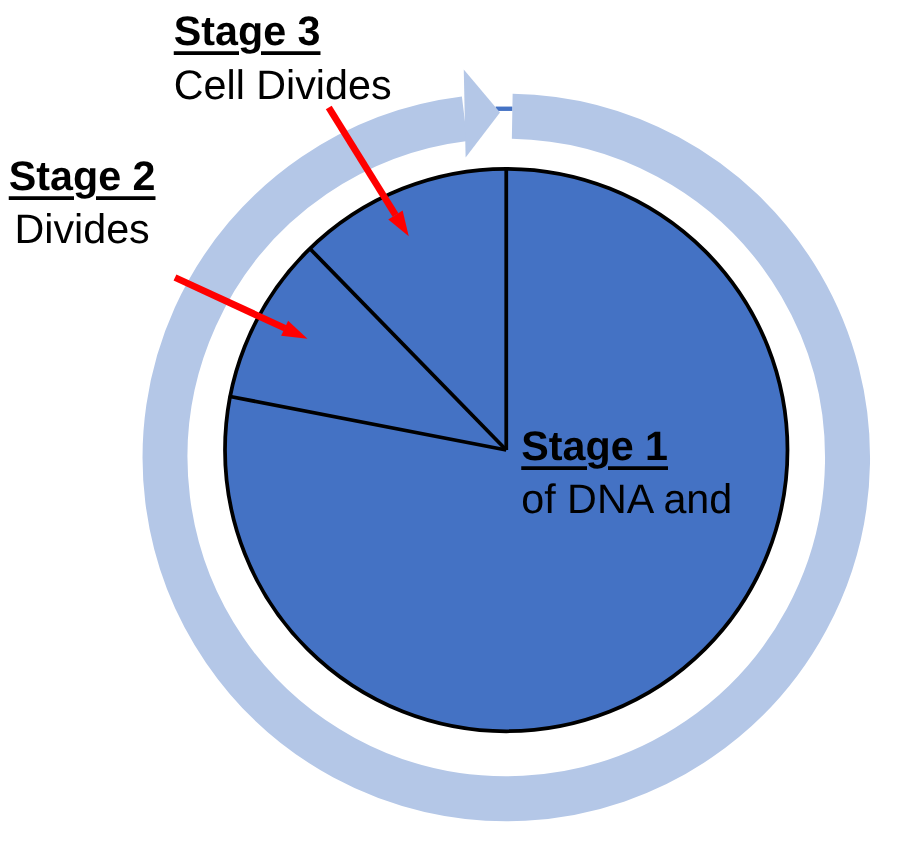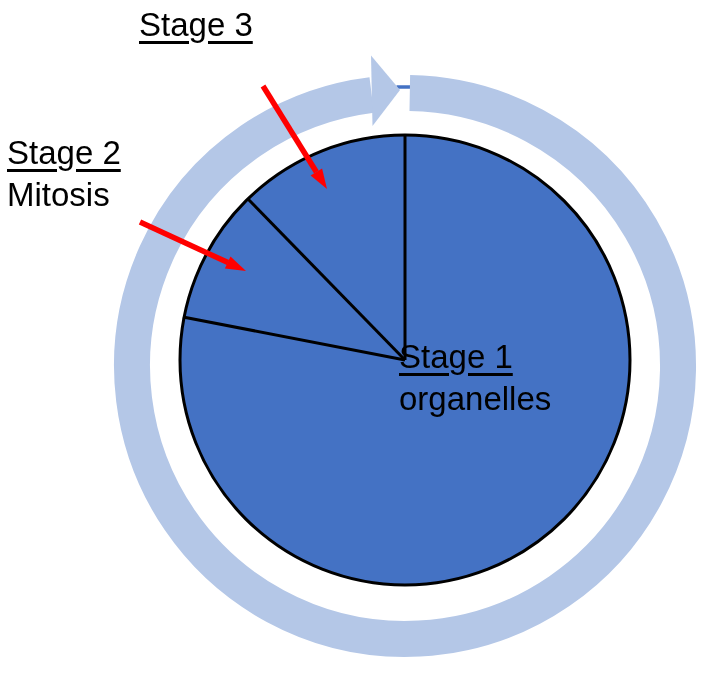--- a/index.html
+++ b/index.html
@@ -26,24 +26,25 @@
     position: absolute;
     color: #000000;
     font-size: 33px;
     line-height: 42px;
     white-space: nowrap;
   }
   .stage-label .stage-title {
     text-decoration: underline;
     text-decoration-thickness: 2.5px;
     text-underline-offset: 5px;
+    font-weight: bold;
   }
   #label-stage3 { left: 139px; top: 3px;  line-height: 43px; }
-  #label-stage2 { left: 7px;   top: 132px; }
-  #label-stage1 { left: 399px; top: 336px; }
+  #label-stage2 { left: 7px;   top: 120px; text-align: center; }
+  #label-stage1 { left: 417px; top: 336px; }
 </style>
 </head>
 <body>
 
 <div class="canvas">
 
   <svg class="diagram-svg" viewBox="0 0 720 684">
 
     <line x1="396.5" y1="87" x2="410" y2="87" stroke="#4472C4" stroke-width="3.5"></line>
 
@@ -63,25 +64,26 @@
     </g>
 
     <g>
       <line x1="140" y1="222" x2="228" y2="262.6" stroke="#FF0000" stroke-width="5.5"></line>
       <polygon points="224.9,268.5 230.5,256.5 246,271" fill="#FF0000"></polygon>
     </g>
   </svg>
 
   <div class="stage-label" id="label-stage3">
     <div class="stage-title">Stage 3</div>
+    <div>Cell Divides</div>
   </div>
 
   <div class="stage-label" id="label-stage2">
     <div class="stage-title">Stage 2</div>
-    <div>Mitosis</div>
+    <div>Divides</div>
   </div>
 
   <div class="stage-label" id="label-stage1">
     <div class="stage-title">Stage 1</div>
-    <div>organelles</div>
+    <div>of DNA and</div>
   </div>
 
 </div>
 
 </body></html>

